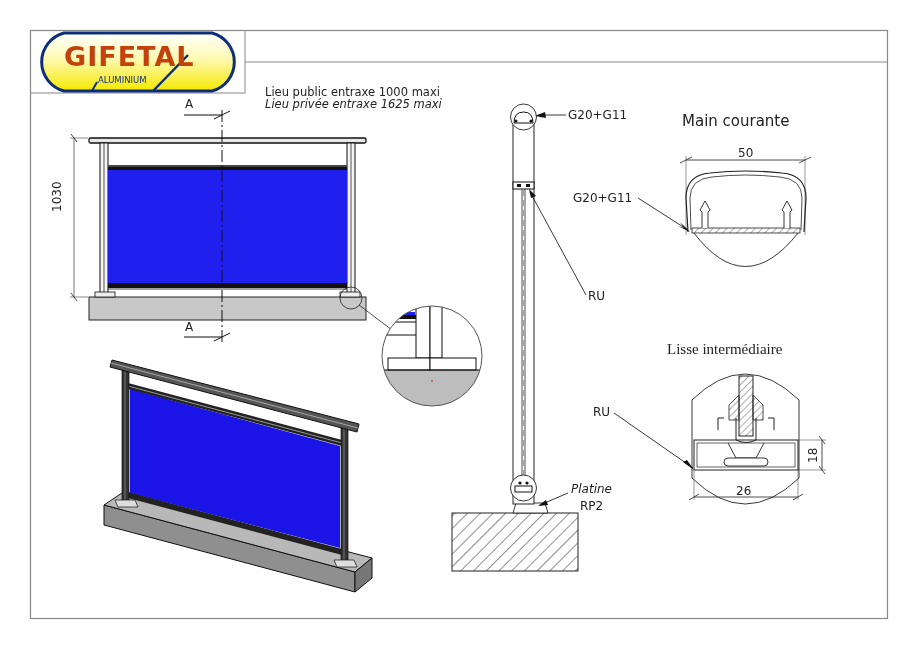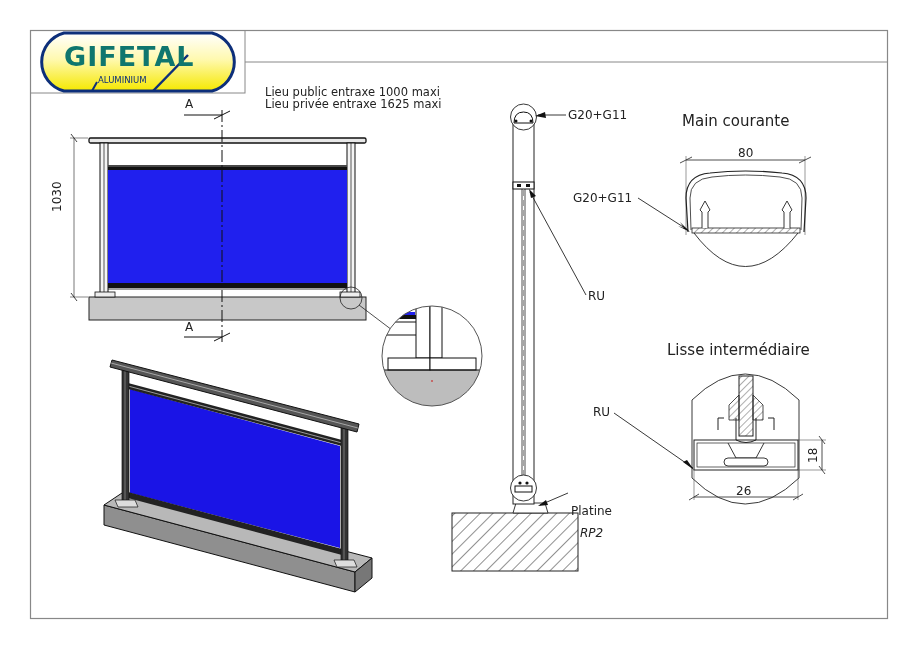--- a/index.html
+++ b/index.html
@@ -191,35 +191,35 @@
     <line x1="822" y1="440" x2="822" y2="470" stroke="#222" stroke-width="0.8"></line>
     <line x1="798" y1="440" x2="826" y2="440" stroke="#555" stroke-width="0.6"></line>
     <line x1="798" y1="470" x2="826" y2="470" stroke="#555" stroke-width="0.6"></line>
     <line x1="819" y1="436" x2="825" y2="444" stroke="#222" stroke-width="0.8"></line>
     <line x1="819" y1="466" x2="825" y2="474" stroke="#222" stroke-width="0.8"></line>
     <line x1="614" y1="413" x2="693" y2="468" stroke="#222" stroke-width="0.9"></line>
     <polygon points="694,470 683,462 687,460" fill="#111"></polygon>
   </g>
 </svg>
 
-<div class="lbl" style="left:64px; top:41px; font-size:27px; font-weight:bold; color:#0f766e; letter-spacing:1px;">GIFETAL</div>
+<div class="lbl" style="left:64px; top:41px; font-size:27px; font-weight:bold; color:#c2410c; letter-spacing:1px;">GIFETAL</div>
 <div class="lbl" style="left:98px; top:75px; font-size:8.5px; color:#0d2f7a;text-align:center;">ALUMINIUM</div>
 
 <div class="lbl note" style="top:86px;">Lieu public entraxe 1000 maxi</div>
-<div class="lbl note" style="top:98px;">Lieu privée entraxe 1625 maxi</div>
+<div class="lbl note" style="top:98px;font-style:italic;">Lieu privée entraxe 1625 maxi</div>
 
 <div class="lbl dim" style="left:185px; top:97px; font-size:12px;">A</div>
 <div class="lbl dim" style="left:185px; top:320px; font-size:12px;">A</div>
 <div class="lbl dim" style="left:50px; top:212px; transform:rotate(-90deg); transform-origin:left top; font-size:12px;">1030</div>
 
 <div class="lbl callout" style="left:568px; top:108px;">G20+G11</div>
 <div class="lbl callout" style="left:588px; top:289px;">RU</div>
-<div class="lbl callout" style="left:571px; top:504px;">Platine</div>
-<div class="lbl callout" style="left:580px; top:526px;font-style:italic;">RP2</div>
+<div class="lbl callout" style="left:571px; top:482px;font-style:italic;">Platine</div>
+<div class="lbl callout" style="left:580px; top:499px;">RP2</div>
 
 <div class="lbl title" style="left:682px; top:112px;">Main courante</div>
-<div class="lbl dim" style="left:738px; top:146px; font-size:12px;">80</div>
+<div class="lbl dim" style="left:738px; top:146px; font-size:12px;">50</div>
 <div class="lbl callout" style="left:573px; top:191px;">G20+G11</div>
 
-<div class="lbl title" style="left:667px; top:341px;">Lisse intermédiaire</div>
+<div class="lbl title" style="left:667px; top:341px;font-family:Liberation Serif, serif;">Lisse intermédiaire</div>
 <div class="lbl callout" style="left:593px; top:405px;">RU</div>
 <div class="lbl dim" style="left:736px; top:484px; font-size:12px;">26</div>
 <div class="lbl dim" style="left:806px; top:463px; transform:rotate(-90deg); transform-origin:left top; font-size:12px;">18</div>
 
 </body></html>

